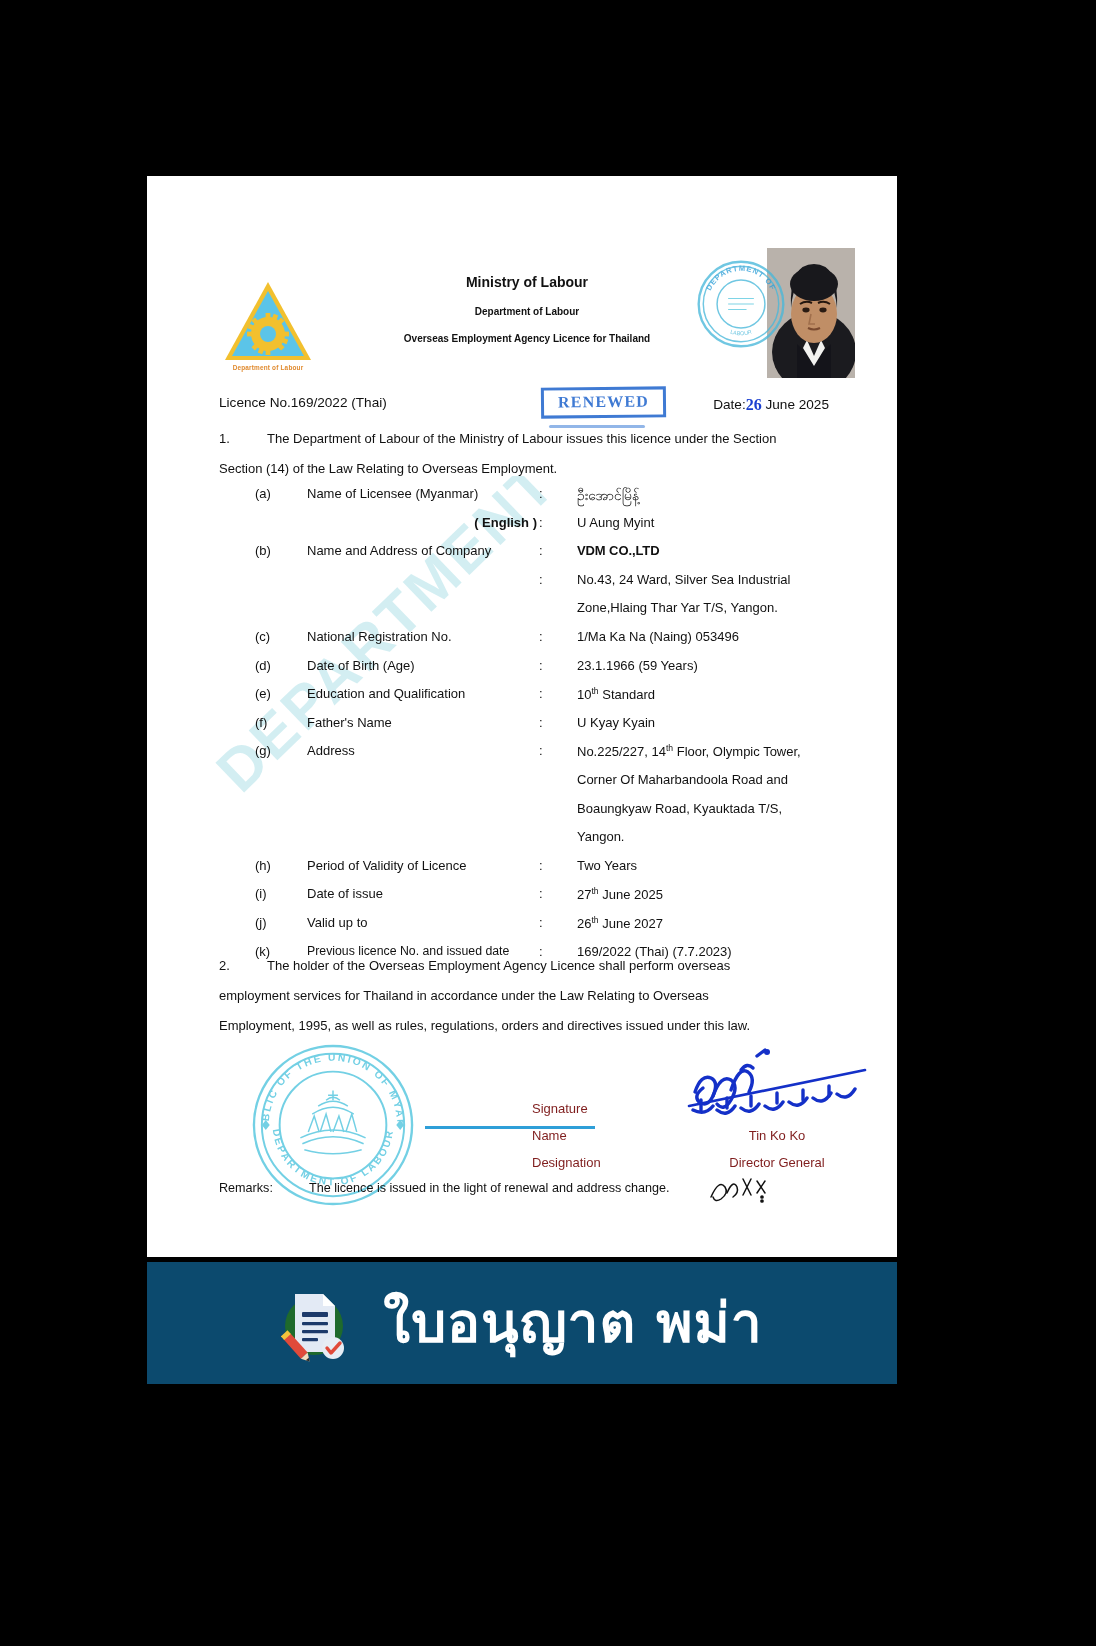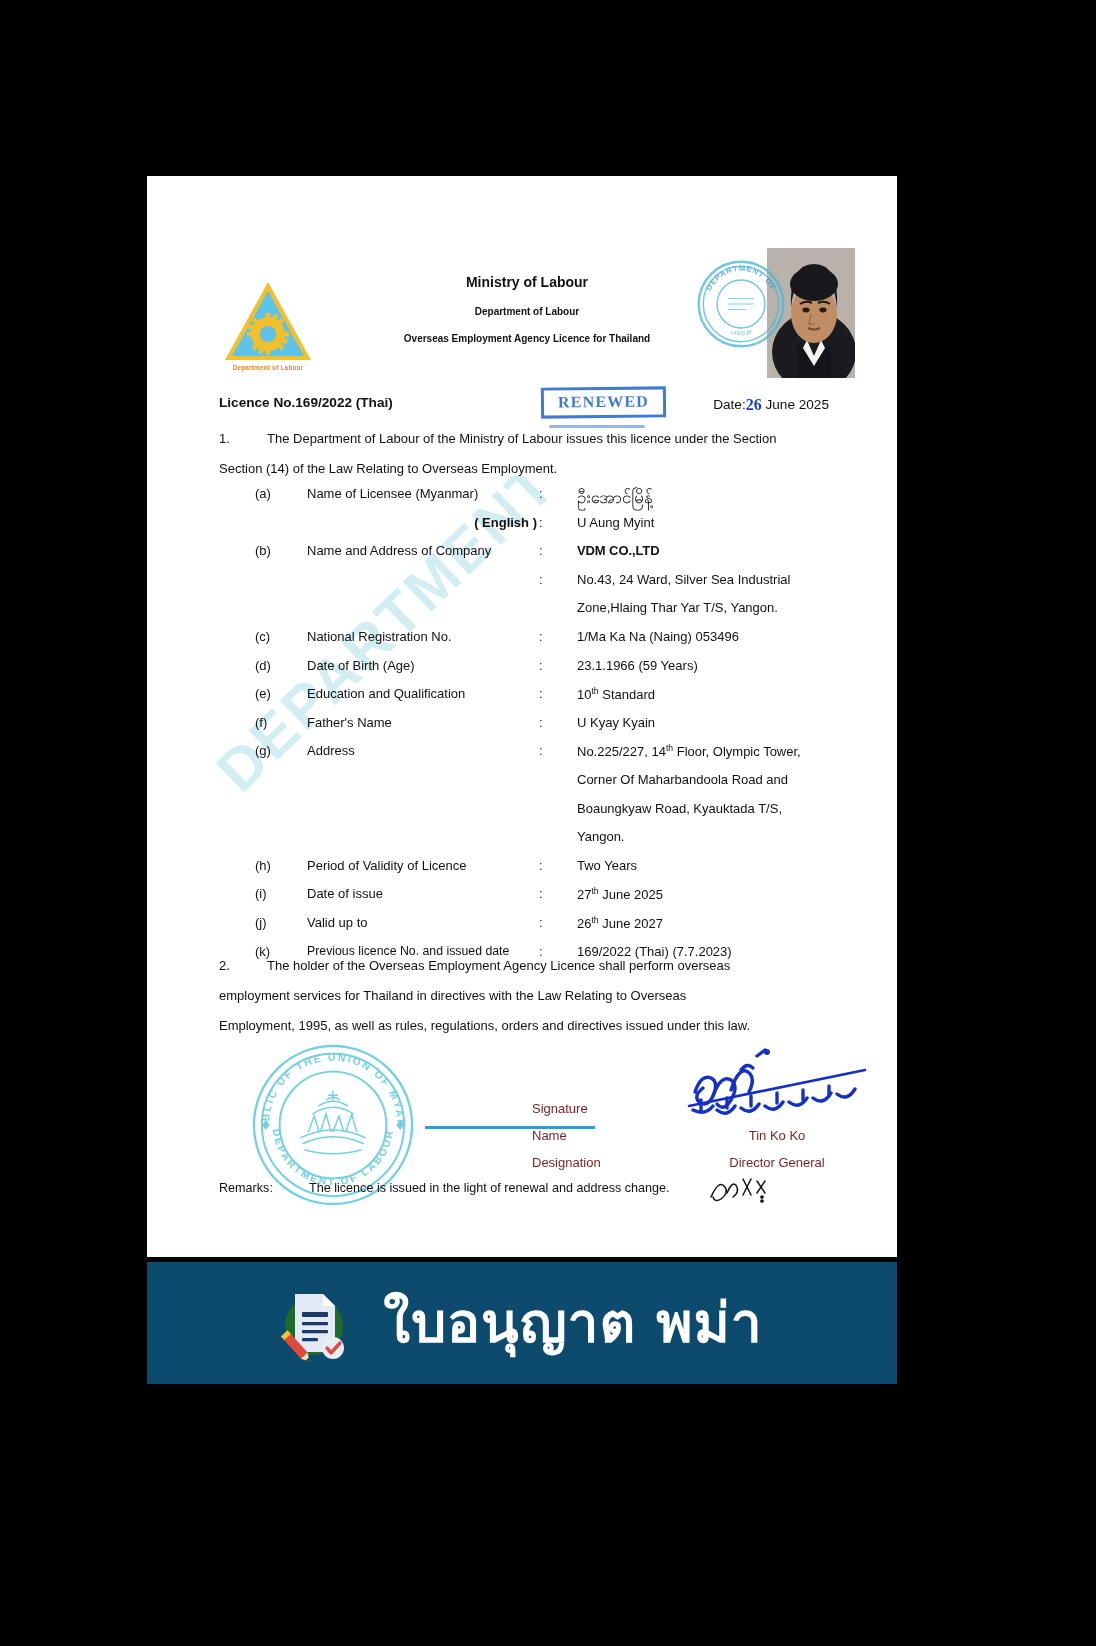--- a/index.html
+++ b/index.html
@@ -103,21 +103,21 @@
   
   .lic-row {
     position: absolute;
     left: 72px; top: 215px;
     width: 610px;
     height: 30px;
     z-index: 4;
   }
   .lic-no {
     position: absolute; left: 0; top: 4px;
-    font-size: 13.6px; font-weight: 700; color: #111;
+    font-size: 13.6px; font-weight: 400; color: #111;
   }
   .renewed-stamp {
     position: absolute; left: 322px; top: -4px;
     border: 3px solid #2f6fd0;
     padding: 3px 14px 4px;
     color: #2f6fd0;
     font-family: "Liberation Serif", serif;
     font-weight: 700;
     font-size: 16px;
     letter-spacing: 1.2px;
@@ -174,21 +174,21 @@
     z-index: 4;
     font-size: 13px;
     color: #111;
   }
   .frow { position: relative; height: 28.6px; }
   .f-key   { position: absolute; left: 36px; top: 0; width: 34px; }
   .f-label { position: absolute; left: 88px; top: 0; white-space: nowrap; }
   .f-colon { position: absolute; left: 320px; top: 0; }
   .f-val   { position: absolute; left: 358px; top: 0; white-space: nowrap; }
   .f-val.bold { font-weight: 700; letter-spacing: -.1px; }
-  .f-val.mm { font-size: 17px; }
+  .f-val.mm { font-size: 14px; }
   .f-label.right { left: 102px; width: 216px; text-align: right; font-weight: bold; }
   .f-label.small { font-size: 12.3px; }
   sup { font-size: 8.6px; vertical-align: super; }
 
   
   .big-seal {
     position: absolute;
     left: 102px; top: 865px;
     width: 168px; height: 168px;
     z-index: 4;
@@ -457,21 +457,21 @@
             <span class="f-key">(k)</span>
             <span class="f-label small">Previous licence No. and issued date</span>
             <span class="f-colon">:</span>
             <span class="f-val">169/2022 (Thai) (7.7.2023)</span>
           </div>
         </div>
 
       <div class="para" id="para2">
         <span class="num">2.</span>
         <span class="txt">The holder of the Overseas Employment Agency Licence shall perform overseas</span>
-        <span class="txt2">employment services for Thailand in directives with the Law Relating to Overseas</span>
+        <span class="txt2">employment services for Thailand in accordance under the Law Relating to Overseas</span>
         <span class="txt2">Employment, 1995, as well as rules, regulations, orders and directives issued under this law.</span>
       </div>
 
       <div class="big-seal">
         <svg viewBox="0 0 170 170" width="168" height="168">
           <defs>
             <path id="arcTopB" d="M 20,85 A 65,65 0 0 1 150,85"></path>
             <path id="arcBotB" d="M 24,85 A 61,61 0 0 0 146,85"></path>
           </defs>
           <circle cx="85" cy="85" r="80" fill="none" stroke="#5bc8e0" stroke-width="2.4"></circle>

